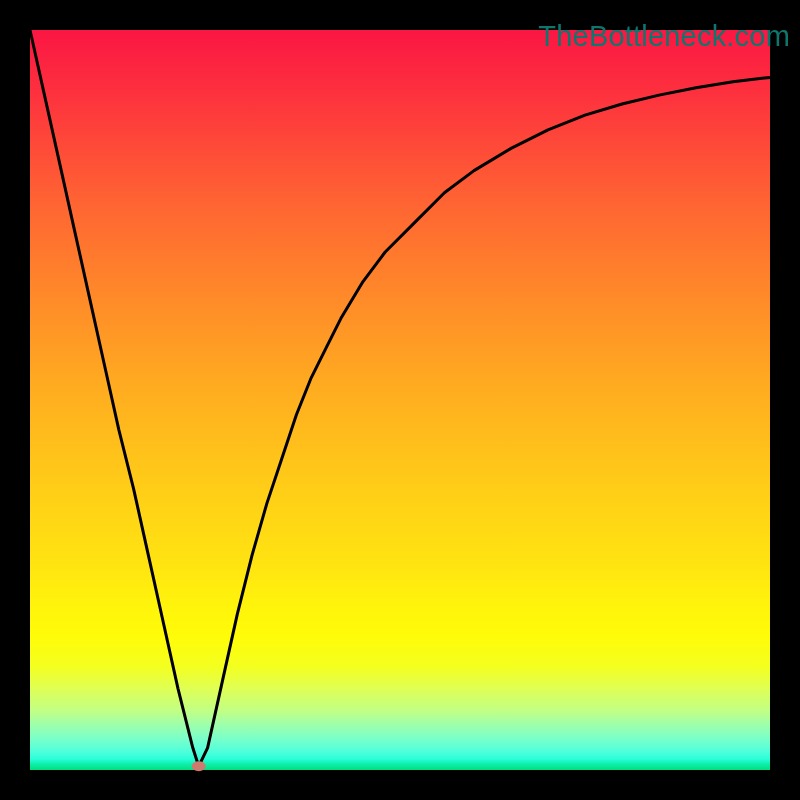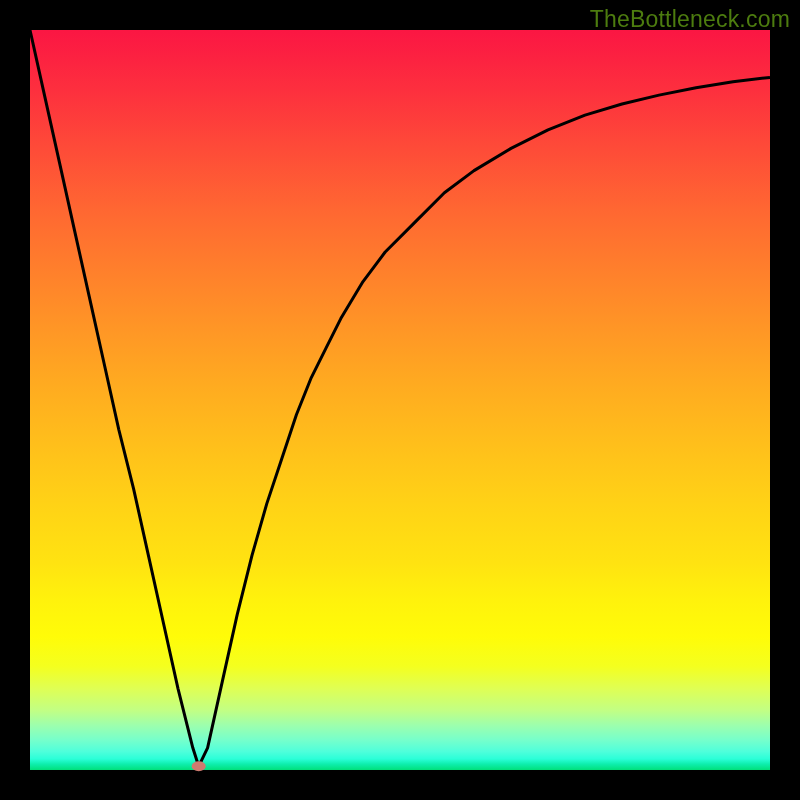--- a/index.html
+++ b/index.html
@@ -42,24 +42,24 @@
       #9cffae 94%,
       #75ffcc 96%,
       #4fffdb 97.5%,
       #2bffd8 98.5%,
       #0eeead 99.2%,
       #00e07a 100%
     );
   }
   .watermark {
     position: absolute;
-    top: 6px;
+    top: 20px;
     right: 10px;
-    color: #4d7c0f;
-    font-size: 23px;
+    color: #0f766e;
+    font-size: 29px;
     letter-spacing: 0.2px;
     font-weight: 400;
     user-select: none;
   }
   svg.curve {
     position: absolute;
     left: 0;
     top: 0;
     width: 740px;
     height: 740px;

